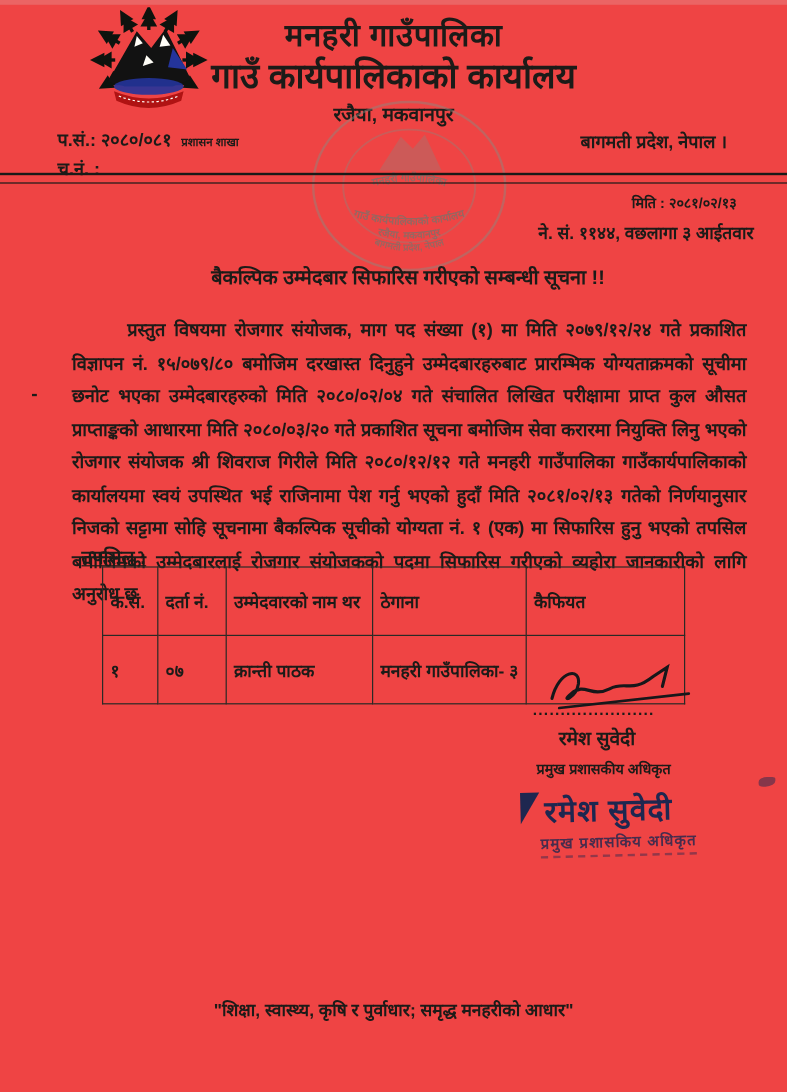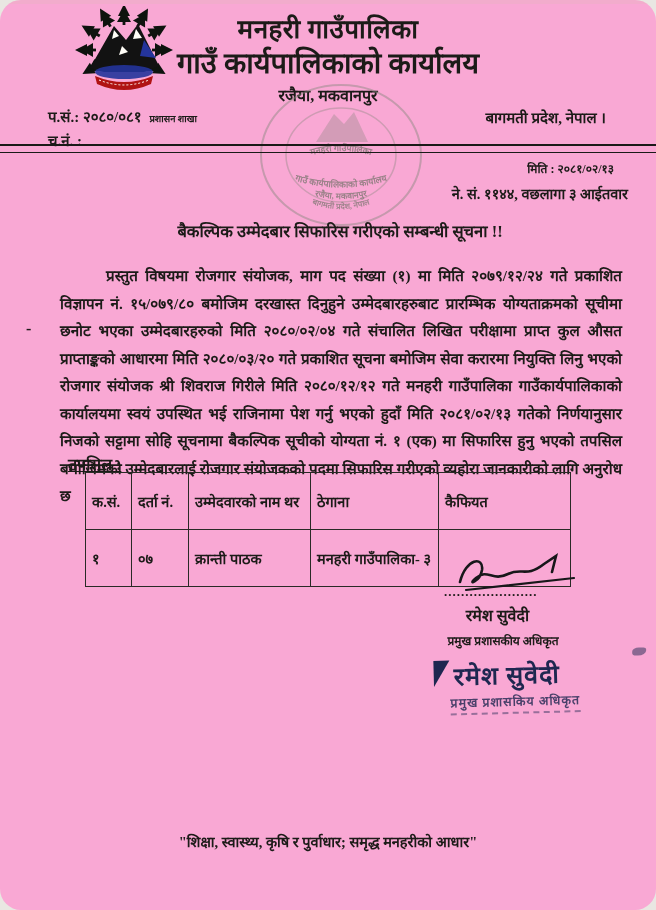--- a/index.html
+++ b/index.html
@@ -1,21 +1,20 @@
 <!DOCTYPE html>
 <html><head>
 <meta charset="utf-8">
 <style>
   html,body{margin:0;padding:0;background:#e9e7e2;}
   .page{
     position:relative;width:656px;height:910px;margin:0 auto;
-    background:#f9a8d4;overflow:hidden;
-    font-family:Liberation Serif, serif;
+    background:#ef4444;overflow:hidden;
+    font-family:Liberation Sans, sans-serif;
     color:#1c1b18;
-    border-radius:21px;
   }
   .edge-tint{position:absolute;top:0;left:0;width:656px;height:4px;background:rgba(226,183,183,.28);}
   
   .logo{position:absolute;left:74px;top:6px;width:100px;height:92px;}
   .hdr-title{position:absolute;top:10px;left:0;width:656px;text-align:center;font-size:26px;font-weight:700;letter-spacing:.5px;}
   .hdr-office{position:absolute;top:42px;left:0;width:656px;text-align:center;font-size:29px;font-weight:700;}
   .hdr-addr{position:absolute;top:84px;left:0;width:656px;text-align:center;font-size:16px;font-weight:700;}
   
   .round-stamp{position:absolute;left:256px;top:80px;width:170px;height:150px;z-index:0;opacity:.85;}
   

